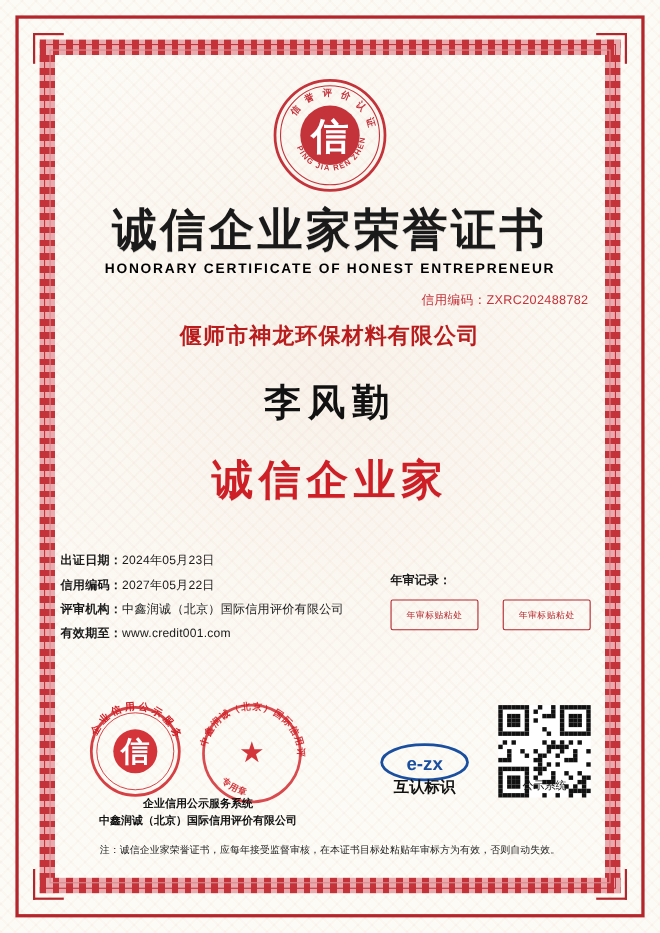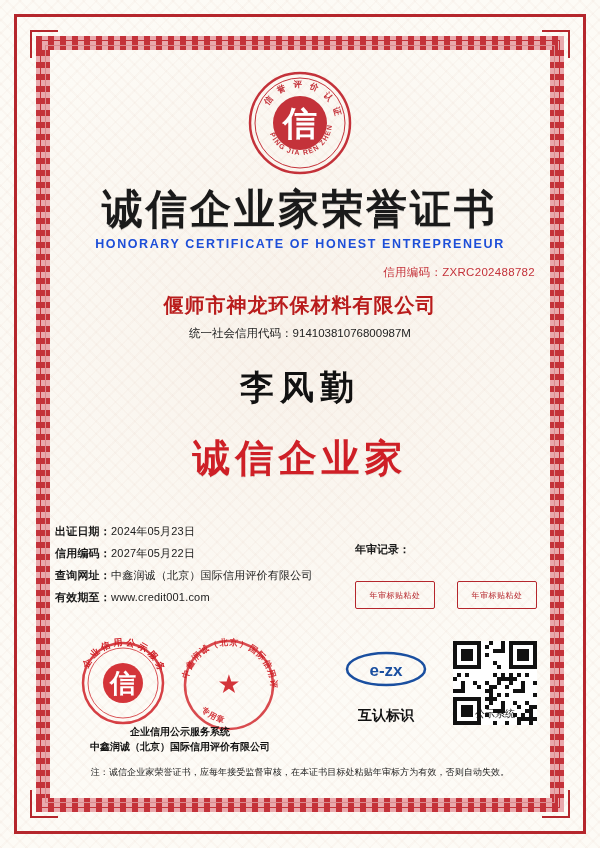--- a/index.html
+++ b/index.html
@@ -122,21 +122,21 @@
     color: #1a1a1a;
     margin-top: 12px;
     line-height: 1.1;
     text-shadow: 0 1px 0 rgba(0,0,0,0.15);
   }
   .title-en {
     text-align: center;
     font-family: "Liberation Sans", sans-serif;
     font-size: 12.5px;
     letter-spacing: 1.6px;
-    color: #1d4ed8;
+    color: #000000;
     margin-top: 5px;
     font-weight: 600;
   }
 
   .credit-no {
     text-align: right;
     color: #c4323a;
     font-family: "Liberation Sans", sans-serif;
     font-size: 11.5px;
     margin-top: 14px;
@@ -199,21 +199,21 @@
 
   .annual {
     position: absolute;
     left: 300px;
     top: 18px;
     width: 220px;
   }
   .annual-title {
     font-weight: bold;
     font-size: 11px;
-    margin-bottom: 24px;
+    margin-bottom: 10px;
   }
   .sticker-row {
     display: flex;
     gap: 22px;
   }
   .sticker {
     width: 78px;
     height: 26px;
     border: 1px solid #b5262c;
     border-radius: 2px;
@@ -228,21 +228,21 @@
   
   .seals {
     position: absolute;
     left: 0;
     right: 0;
     bottom: 40px;
     height: 120px;
   }
   .seal-a { position: absolute; left: 22px;  top: 4px;  width: 92px; height: 92px; }
   .seal-b { position: absolute; left: 122px; top: 0px;  width: 104px; height: 104px; }
-  .logo-c { position: absolute; left: 290px; top: 16px; width: 82px; height: 40px; }
+  .logo-c { position: absolute; left: 290px; top: 40px; width: 82px; height: 40px; }
   .qr     { position: absolute; left: 398px; top: 8px;  width: 84px; height: 84px; }
 
   .cap-a {
     position: absolute;
     left: 0px;
     top: 92px;
     width: 250px;
     text-align: center;
     font-family: "Liberation Sans", sans-serif;
     font-size: 10px;
@@ -334,37 +334,34 @@
     </div>
 
     <div class="title-cn">诚信企业家荣誉证书</div>
     <div class="title-en">HONORARY CERTIFICATE OF HONEST ENTREPRENEUR</div>
 
     <div class="credit-no">
       <span>信用编码：</span><span>ZXRC202488782</span>
     </div>
 
     <div class="company">偃师市神龙环保材料有限公司</div>
-    <div class="uscc">
-      <span>统一社会信用代码：</span><span>91410381076800987M</span>
-    </div>
 
     <div class="person">李风勤</div>
     <div class="award">诚信企业家</div>
 
     <div class="details">
       <div class="col-left">
         <div class="detail-row">
           <span class="detail-label">出证日期：</span><span class="detail-value">2024年05月23日</span>
         </div>
         <div class="detail-row">
           <span class="detail-label">信用编码：</span><span class="detail-value">2027年05月22日</span>
         </div>
         <div class="detail-row">
-          <span class="detail-label">查询网址：</span><span class="detail-value">中鑫润诚（北京）国际信用评价有限公司</span>
+          <span class="detail-label">评审机构：</span><span class="detail-value">中鑫润诚（北京）国际信用评价有限公司</span>
         </div>
         <div class="detail-row">
           <span class="detail-label">有效期至：</span><span class="detail-value">www.credit001.com</span>
         </div>
       </div>
 
       <div class="annual">
         <div class="annual-title">年审记录：</div>
         <div class="sticker-row">
           <div class="sticker">年审标贴粘处</div>

